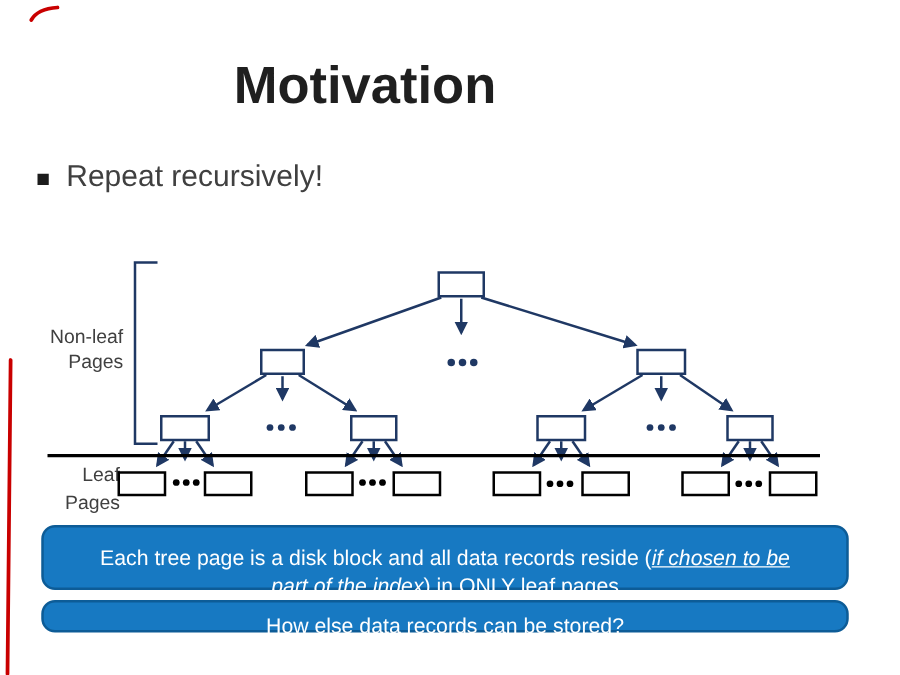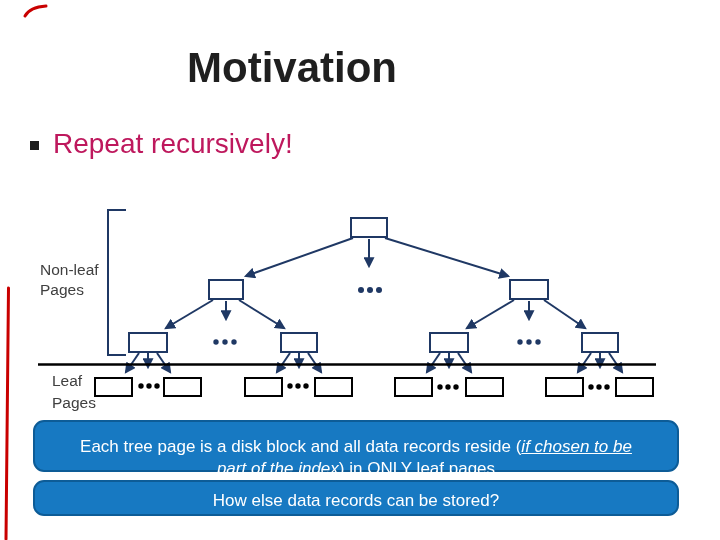--- a/index.html
+++ b/index.html
@@ -15,24 +15,24 @@
     color:#1f1f1f;letter-spacing:0px;
   }
   .bullet-row{
     position:absolute;top:128px;left:30px;display:flex;align-items:center;
   }
   .bullet-square{
     width:9px;height:9px;background:#1c1c1c;display:inline-block;
     margin-right:14px;margin-top:3px;flex:0 0 auto;
   }
   .bullet-text{
-    font-size:28px;color:#be185d;font-weight:500;
+    font-size:24px;color:#404040;font-weight:500;
   }
   .side-label{
-    position:absolute;color:#404040;font-size:15.5px;line-height:20px;
+    position:absolute;color:#404040;font-size:15.5px;line-height:20px;text-align:right;
   }
   .lbl-nonleaf{left:40px;top:260px;}
   .lbl-leaf{left:52px;top:370px;line-height:22px;}
   
   .diagram-svg{position:absolute;left:0;top:0;width:720px;height:540px;}
   .tree-stroke{stroke:var(--tree-stroke);stroke-width:2;fill:none;}
   .tree-box{stroke:var(--tree-stroke);stroke-width:2;fill:#ffffff;}
   .leaf-box{stroke:var(--leaf-stroke);stroke-width:2;fill:#ffffff;}
   .navy-dot{fill:var(--tree-stroke);}
   .black-dot{fill:var(--leaf-stroke);}
@@ -41,21 +41,21 @@
   #arrowhead path{fill:var(--tree-stroke);}
   
   .callout{
     position:absolute;left:33px;width:646px;
     background:var(--callout-fill);
     border:2px solid var(--callout-border);
     border-radius:11px;color:#ffffff;text-align:center;
     font-size:17px;box-sizing:border-box;
   }
   .callout-1{top:420px;height:52px;padding-top:14px;line-height:22px;}
-  .callout-2{top:480px;height:36px;line-height:38px;}
+  .callout-2{top:480px;height:26px;line-height:38px;}
   .iu{font-style:italic;text-decoration:underline;}
 </style>
 </head>
 <body>
 
 <div class="slide-title">Motivation</div>
 
 <div class="bullet-row">
   <span class="bullet-square"></span>
   <span class="bullet-text">Repeat recursively!</span>

